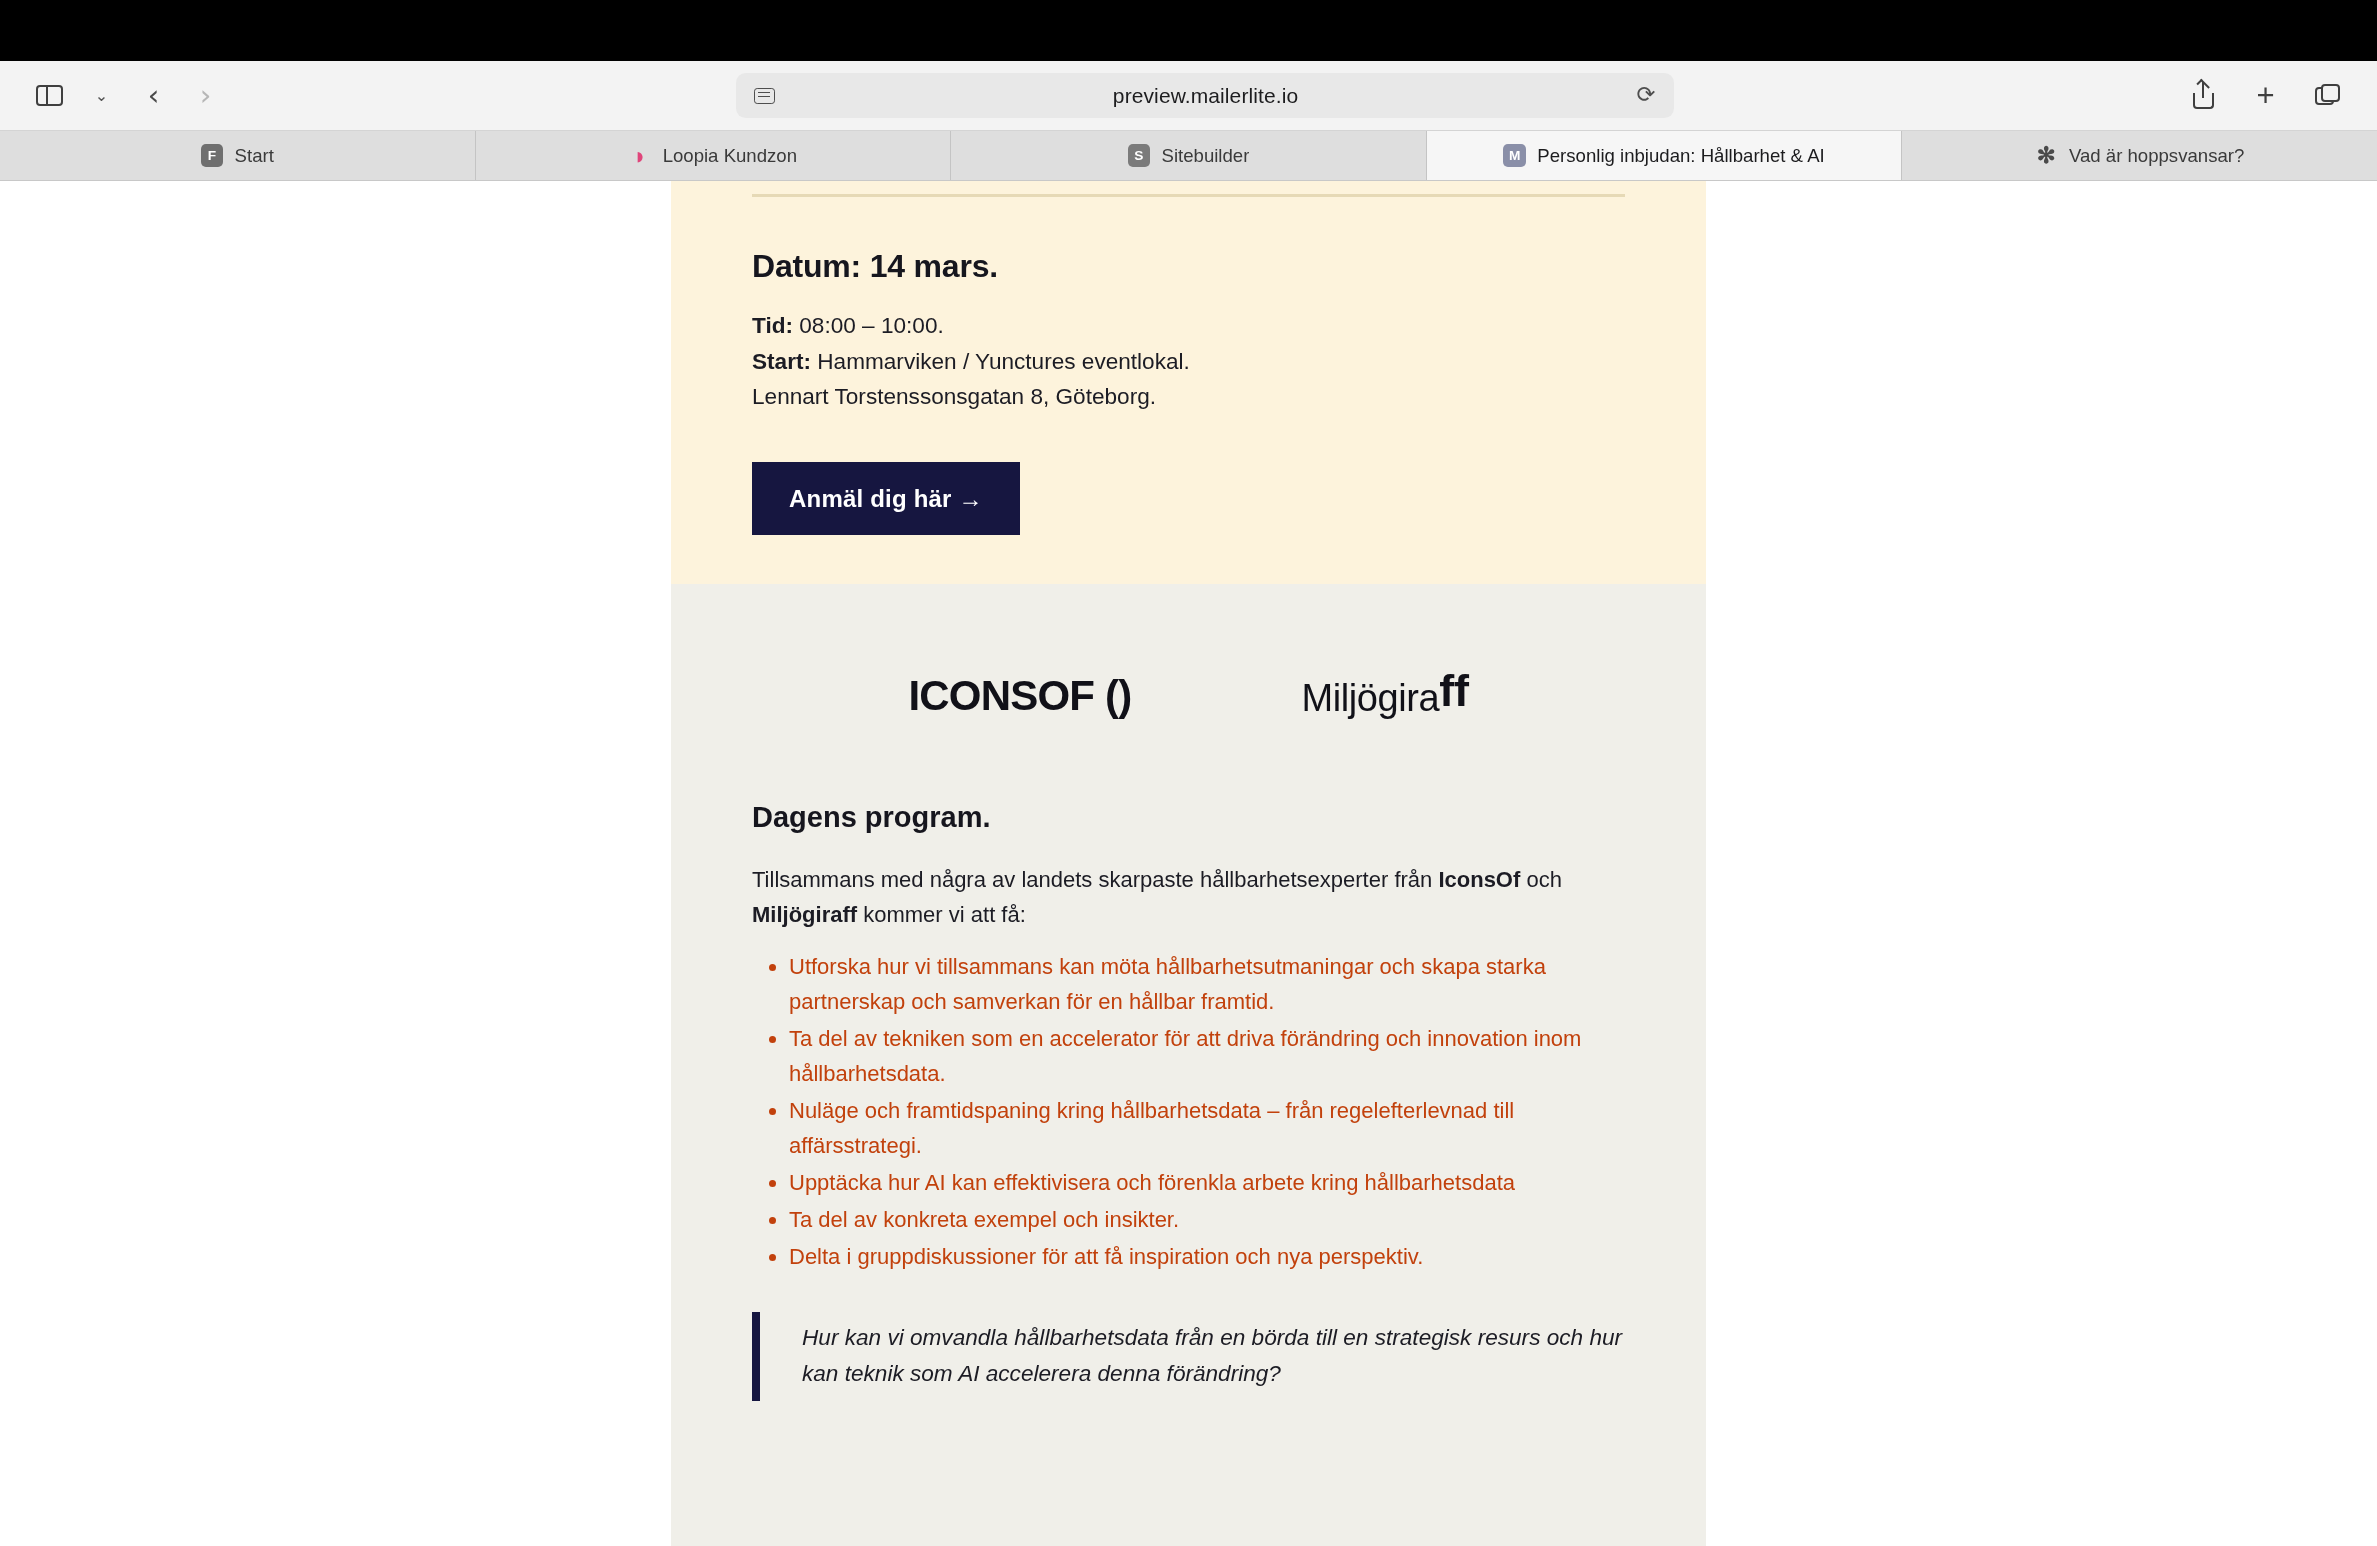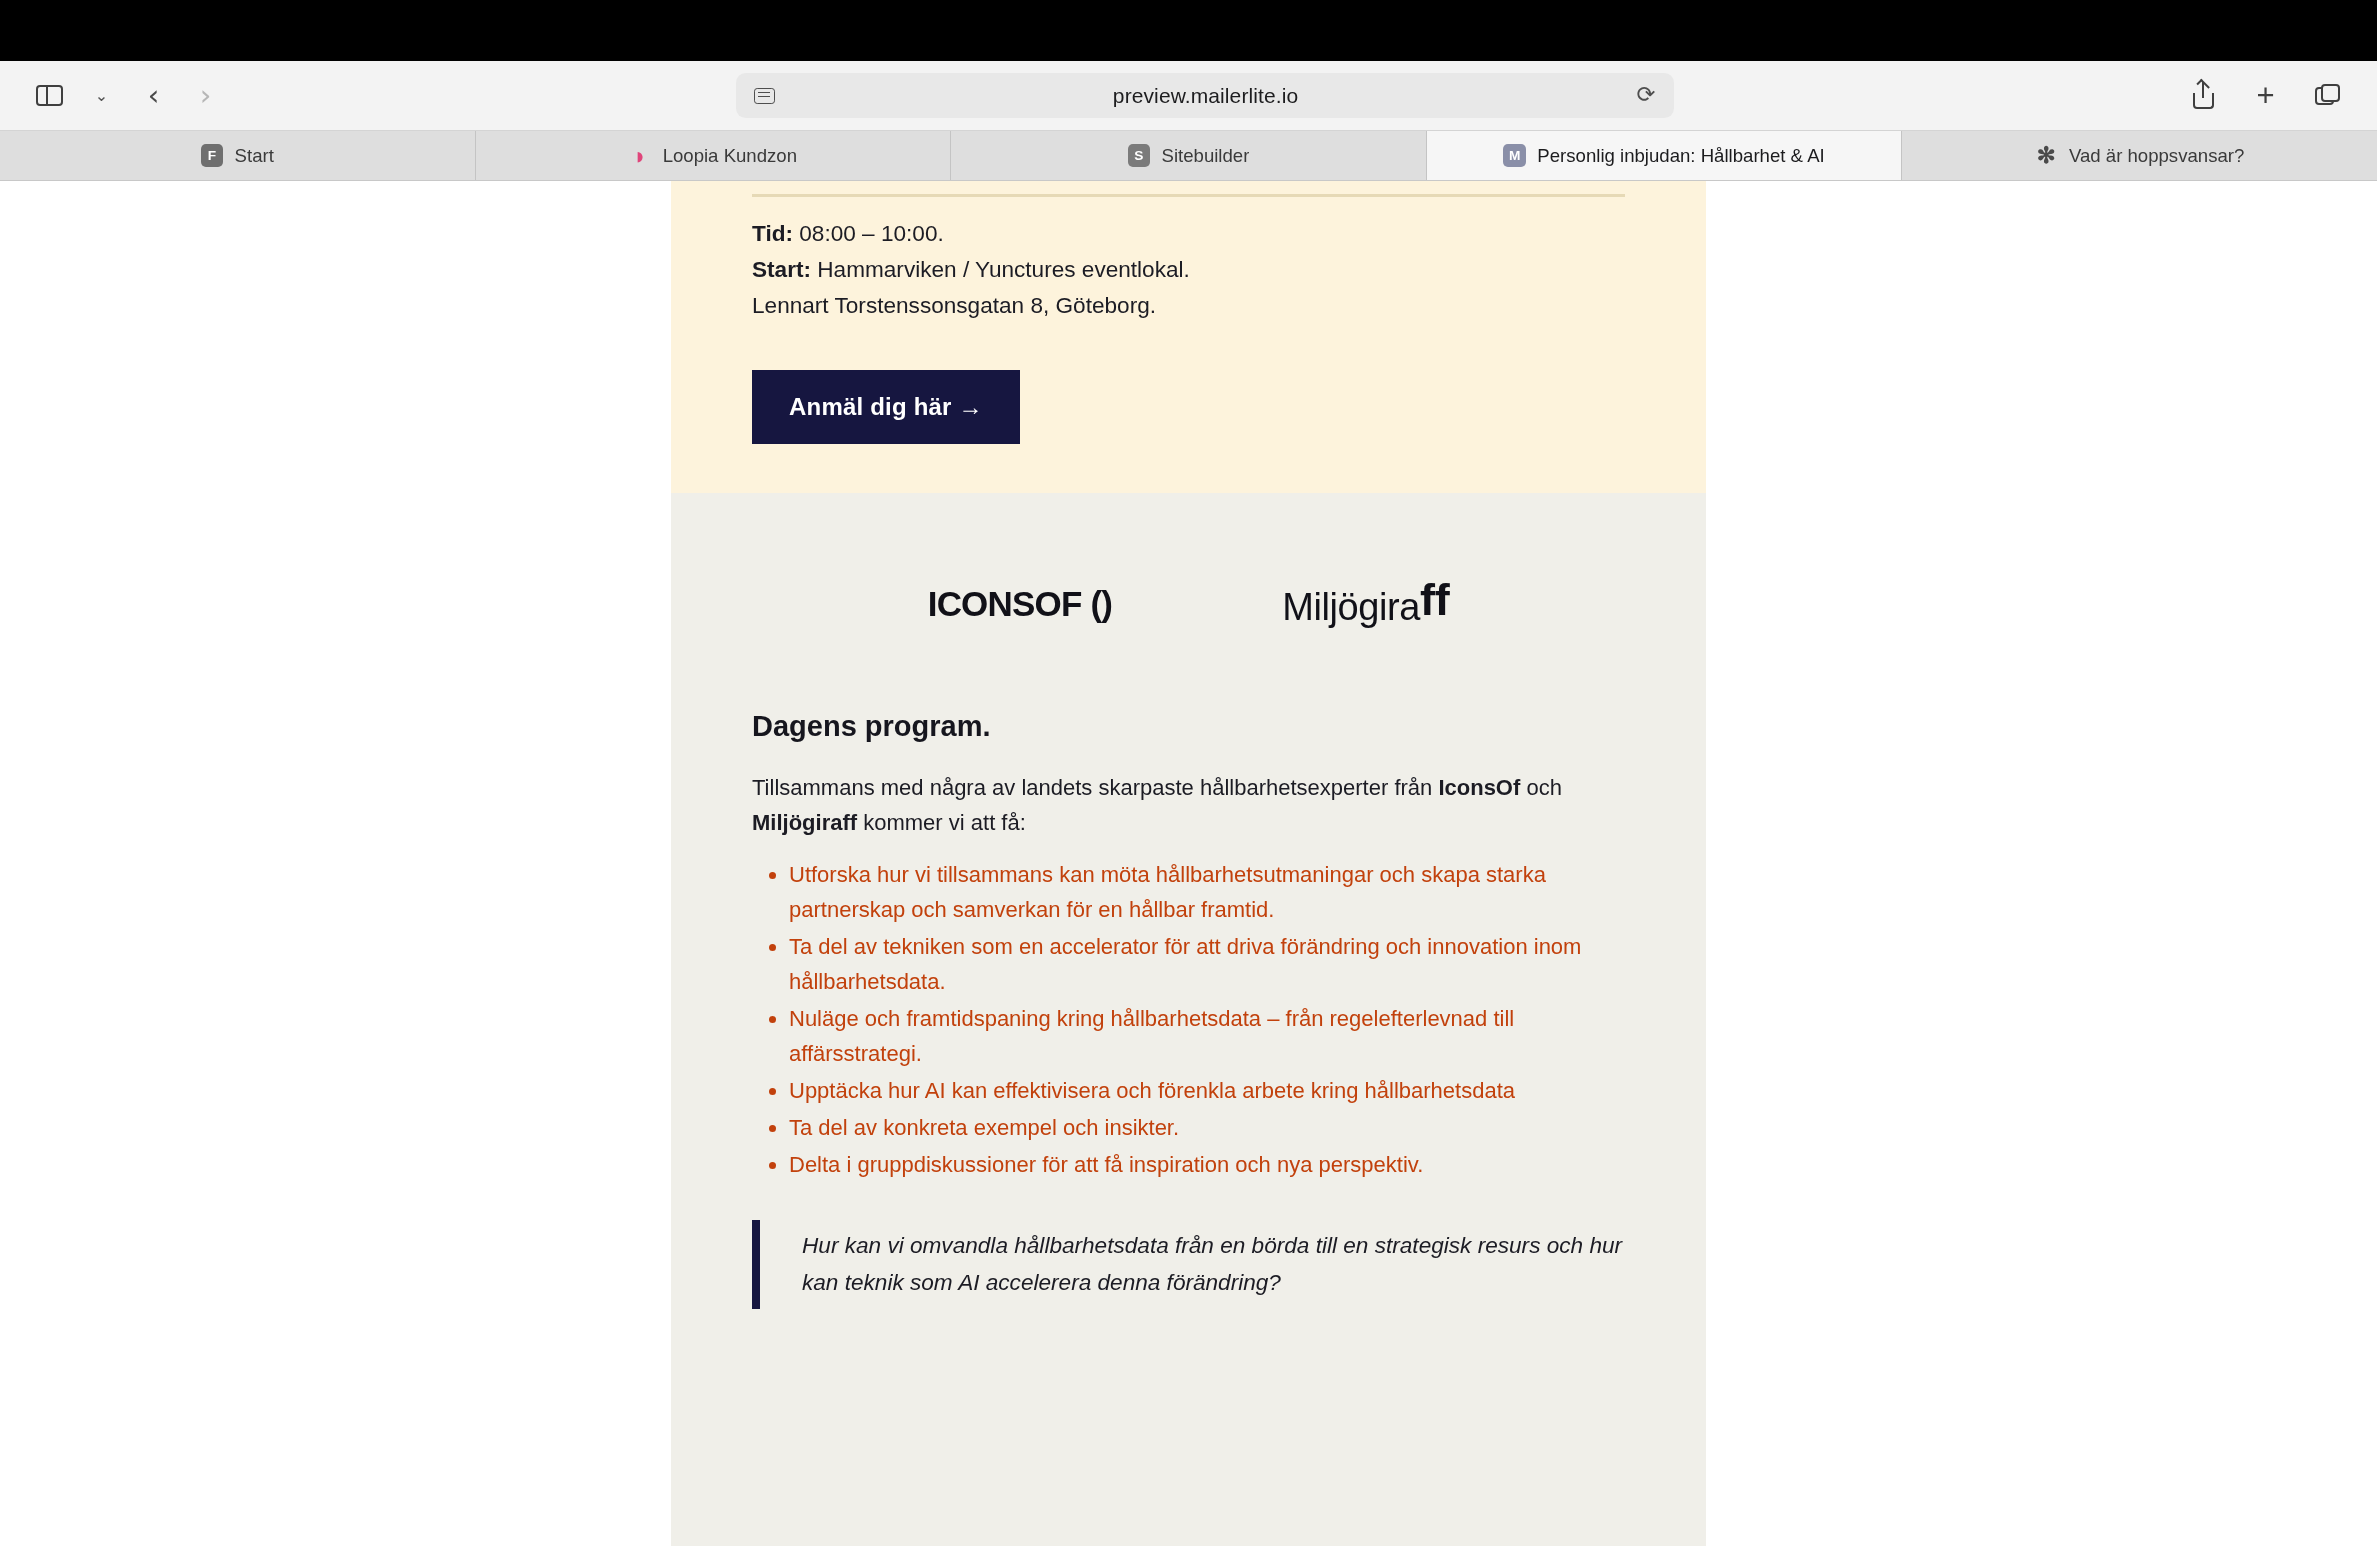--- a/index.html
+++ b/index.html
@@ -294,21 +294,21 @@
 
   .logos {
     background: #f0efe9;
     display: flex;
     align-items: center;
     justify-content: center;
     gap: 170px;
     padding: 81px 0 57px 0;
   }
   .logo-iconsof {
-    font-size: 35px;
+    font-size: 42px;
     font-weight: bold;
     letter-spacing: -0.8px;
     color: #111118;
     font-family: "Liberation Sans", sans-serif;
     margin-top: 6px;
   }
   .logo-miljogiraff {
     font-size: 38px;
     color: #111118;
     font-family: "Liberation Sans", sans-serif;
@@ -429,20 +429,21 @@
     <span class="tab-label">Vad är hoppsvansar?</span>
   </div>
 </div>
 
 <div class="page">
   <div class="email">
 
     <div class="email-top-strip"></div>
 
     <div class="hero">
+      <h2>Datum: 14 mars.</h2>
       <p><b>Tid:</b><span> 08:00 – 10:00.</span></p>
       <p><b>Start:</b><span> Hammarviken / Yunctures eventlokal.</span></p>
       <p>Lennart Torstenssonsgatan 8, Göteborg.</p>
       <button class="cta">Anmäl dig här →</button>
     </div>
 
     <div class="logos">
       <div class="logo-iconsof">ICONSOF ()</div>
       <div class="logo-miljogiraff"><span>Miljögira</span><span class="rise">ff</span></div>
     </div>

